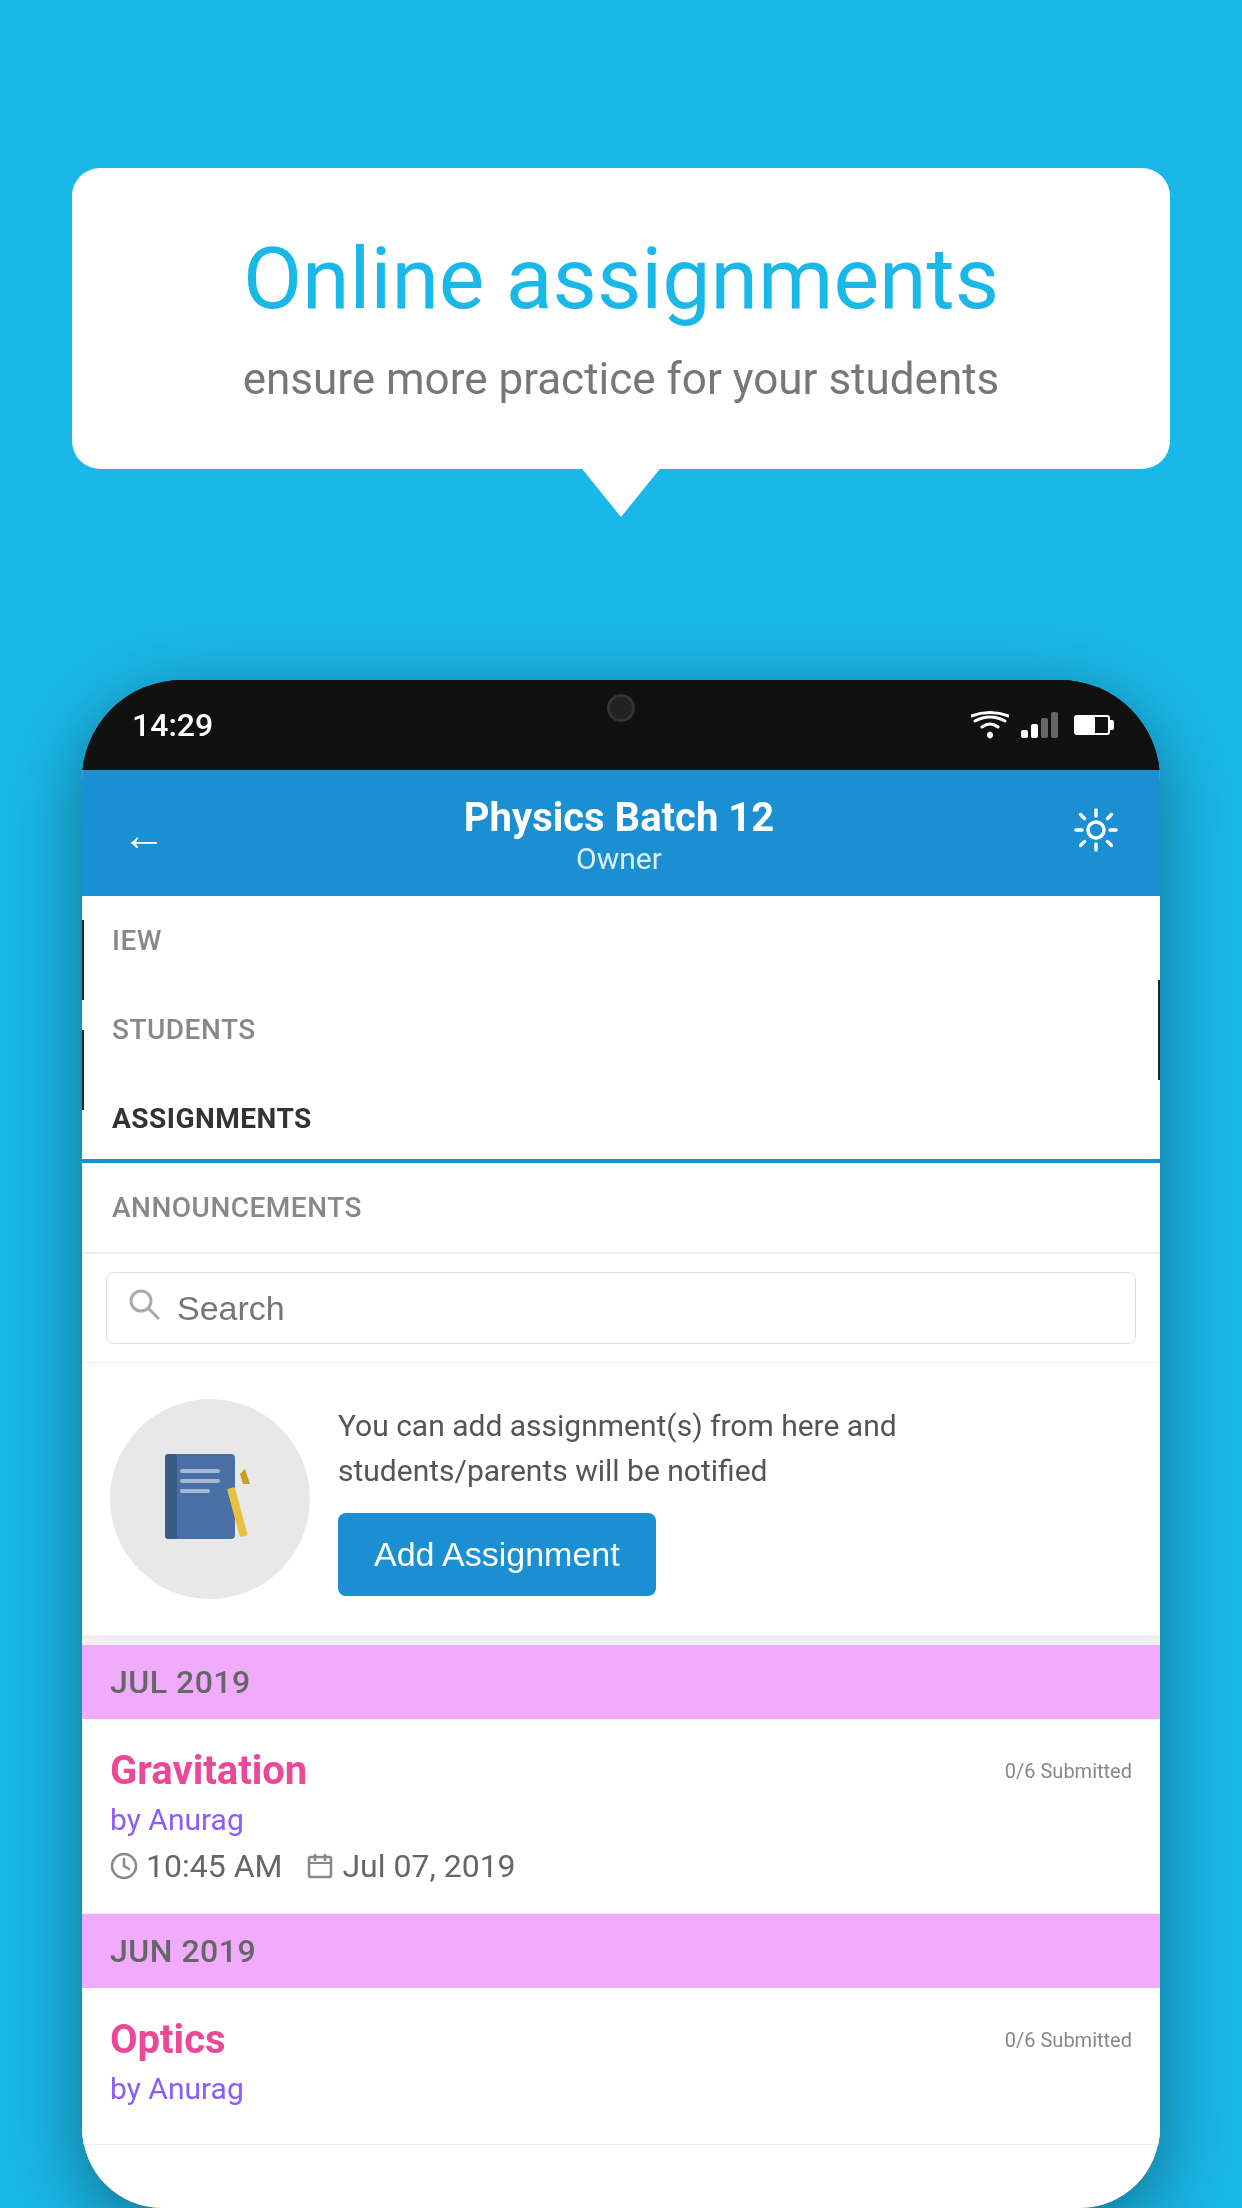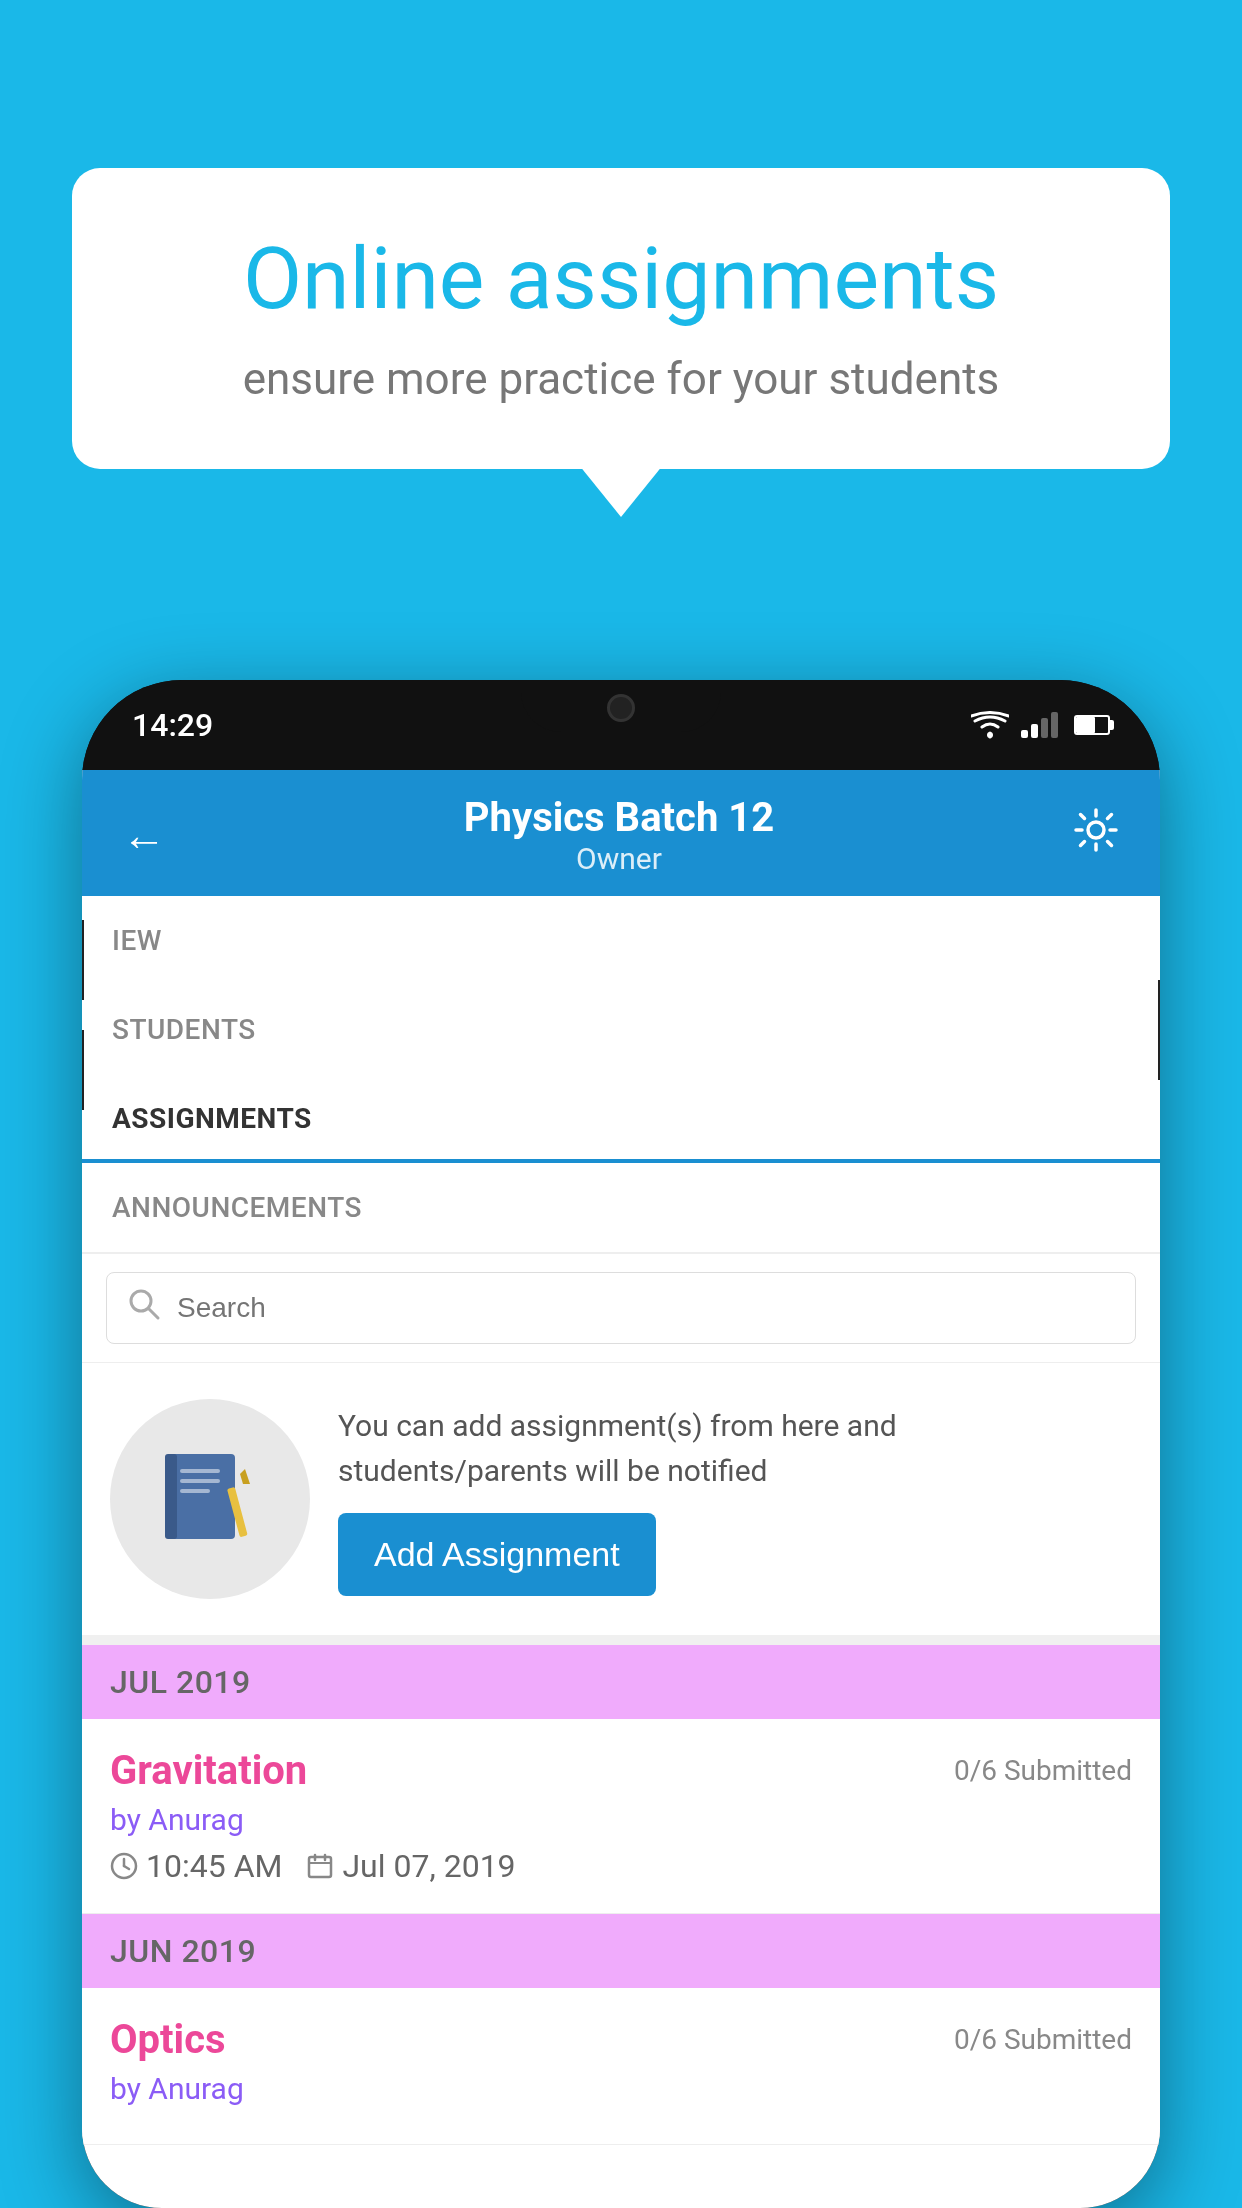--- a/index.html
+++ b/index.html
@@ -234,21 +234,21 @@
       background: white;
     }
     .search-icon-wrap {
       color: #aaa;
       font-size: 34px;
       margin-right: 16px;
     }
     .search-input {
       border: none;
       outline: none;
-      font-size: 28px;
+      font-size: 34px;
       color: #aaa;
       background: transparent;
       flex: 1;
     }
 
     
     .promo-card {
       display: flex;
       align-items: center;
       padding: 36px 28px;
@@ -308,21 +308,21 @@
       justify-content: space-between;
       align-items: center;
       margin-bottom: 8px;
     }
     .assignment-title {
       font-size: 40px;
       font-weight: 700;
       color: #ec4899;
     }
     .assignment-submitted {
-      font-size: 28px;
+      font-size: 20px;
       color: #888;
     }
     .assignment-author {
       font-size: 30px;
       color: #8b5cf6;
       margin-bottom: 10px;
     }
     .assignment-meta {
       display: flex;
       align-items: flex-end;

